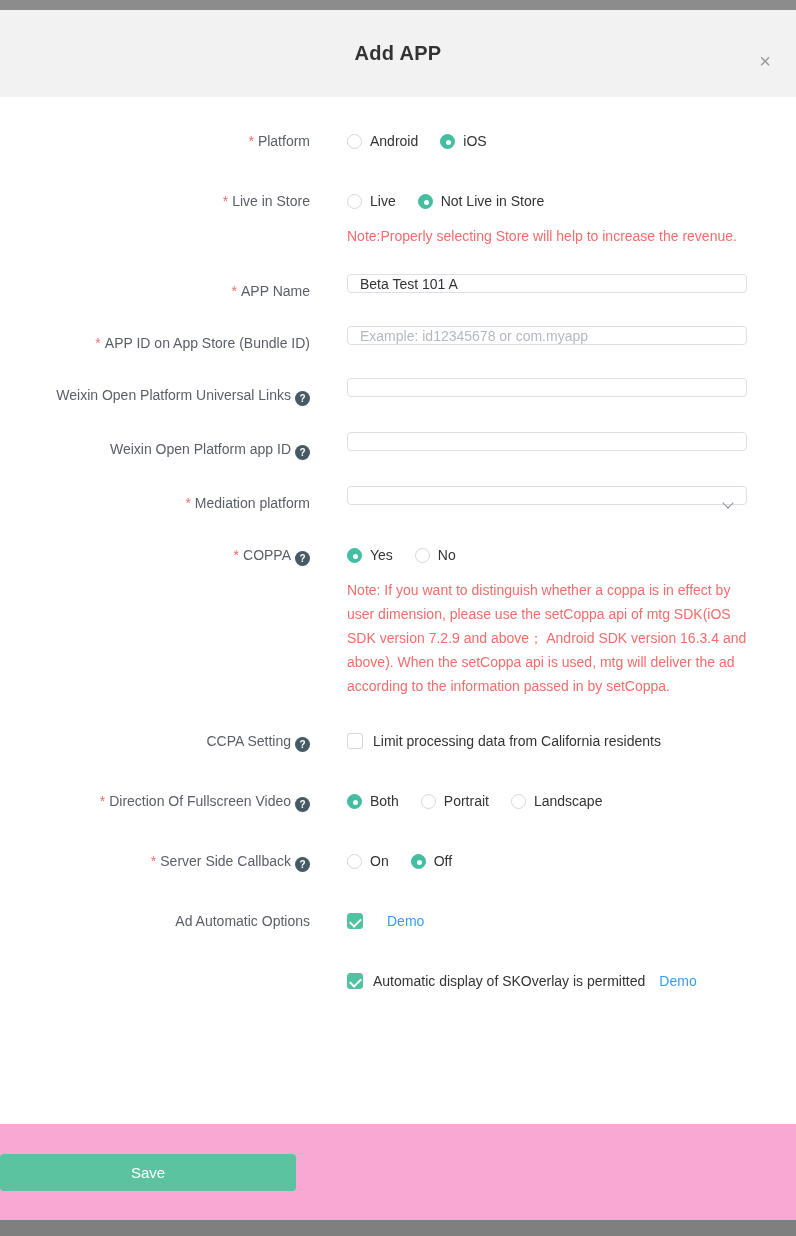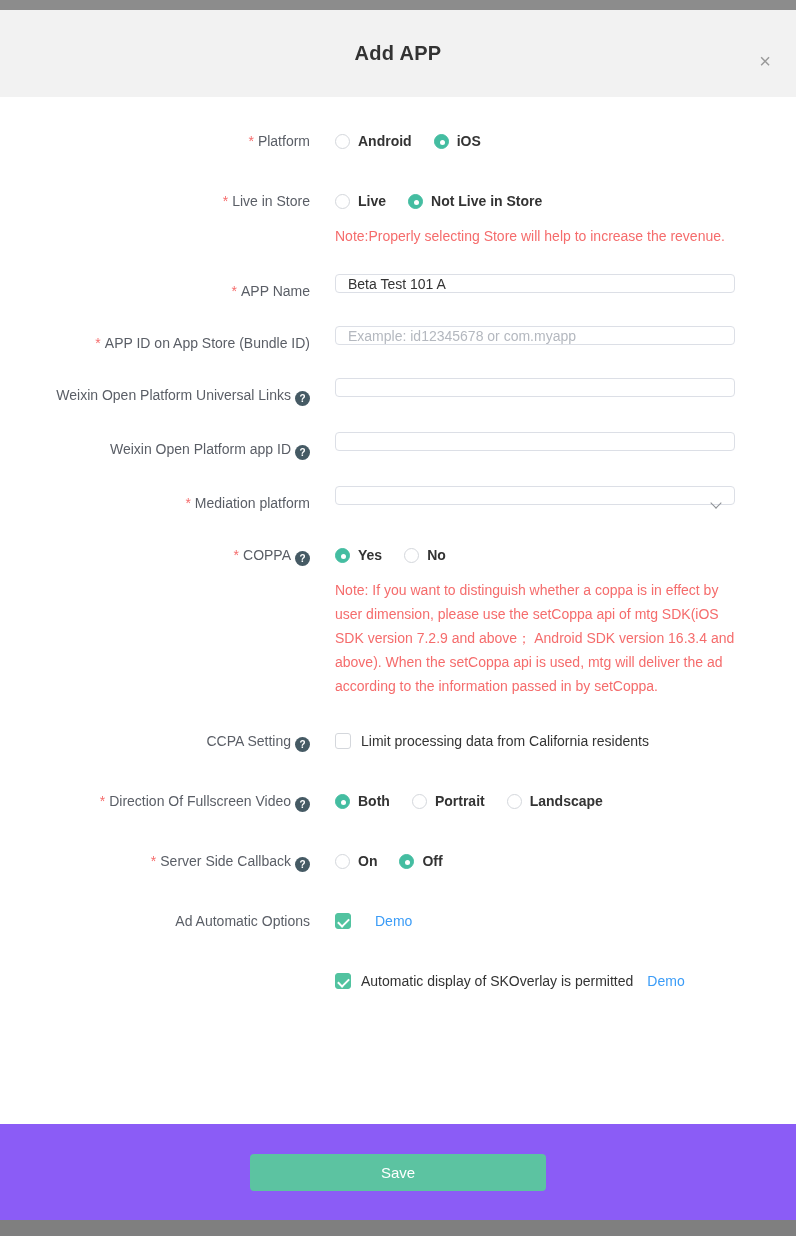--- a/index.html
+++ b/index.html
@@ -23,21 +23,21 @@
   .close-btn {
     position:absolute; right:18px; top:38px;
     width:26px; height:26px; line-height:26px; text-align:center;
     font-size:20px; color:#9a9a9a; cursor:pointer; font-weight:400;
   }
 
   .modal-body {
     height:1027px; padding-top:27px; background:#fff; overflow:hidden;
   }
 
-  .form-row { display:flex; margin-bottom:26px; }
+  .form-row { display:flex; margin-bottom:26px;gap:12px; }
   .form-label {
     width:310px; flex:0 0 310px;
     text-align:right; color:#5a5e66;
     padding-top:8px; line-height:18px;
     white-space:nowrap;
   }
   .required-star { color:#f56c6c; margin-right:4px; }
   .help-icon {
     display:inline-block; width:15px; height:15px; border-radius:50%;
     background:#455a64; color:#fff; font-size:10px; font-weight:bold;
@@ -57,21 +57,21 @@
   .text-input::placeholder { color:#b4b8bf; }
   .select-box { position:relative; cursor:pointer; }
   .chevron-down {
     position:absolute; right:14px; top:12px;
     width:8px; height:8px;
     border-left:1.5px solid #8d9095; border-bottom:1.5px solid #8d9095;
     transform:rotate(-45deg);
   }
 
   
-  .option-row { display:flex; align-items:center; min-height:34px;font-weight:bold; }
+  .option-row { display:flex; align-items:center; min-height:34px; }
   .radio-option { display:flex; align-items:center; margin-right:22px; cursor:pointer; }
   .radio-circle {
     width:15px; height:15px; border-radius:50%;
     border:1px solid #d4d7dc; background:#fff; margin-right:8px;
     position:relative; flex:0 0 15px;
   }
   .radio-circle.selected { background:#44bda1; border-color:#44bda1; }
   .radio-circle.selected::after {
     content:""; position:absolute; left:5px; top:5px;
     width:5px; height:5px; border-radius:50%; background:#fff;
@@ -91,22 +91,22 @@
     transform:rotate(45deg);
   }
 
   .note-text {
     width:404px; color:#f56c6c; line-height:24px; margin-top:6px;
   }
   .demo-link { color:#3b9cf7; margin-left:14px; cursor:pointer; text-decoration:none; }
   .sub-option { margin-top:26px; }
 
   .modal-footer {
-    height:96px; background:#8b5cf6;
-    display:flex; align-items:center; justify-content:center;
+    height:96px; background:#f9a8d4;
+    display:flex; align-items:center; justify-content:flex-start;
   }
   .save-button {
     width:296px; height:37px;
     background:#5cc3a1; color:#fff; font-size:15px;
     border:none; border-radius:4px; cursor:pointer;
     font-family:"Liberation Sans","DejaVu Sans",sans-serif;
   }
 </style>
 </head>
 <body>

